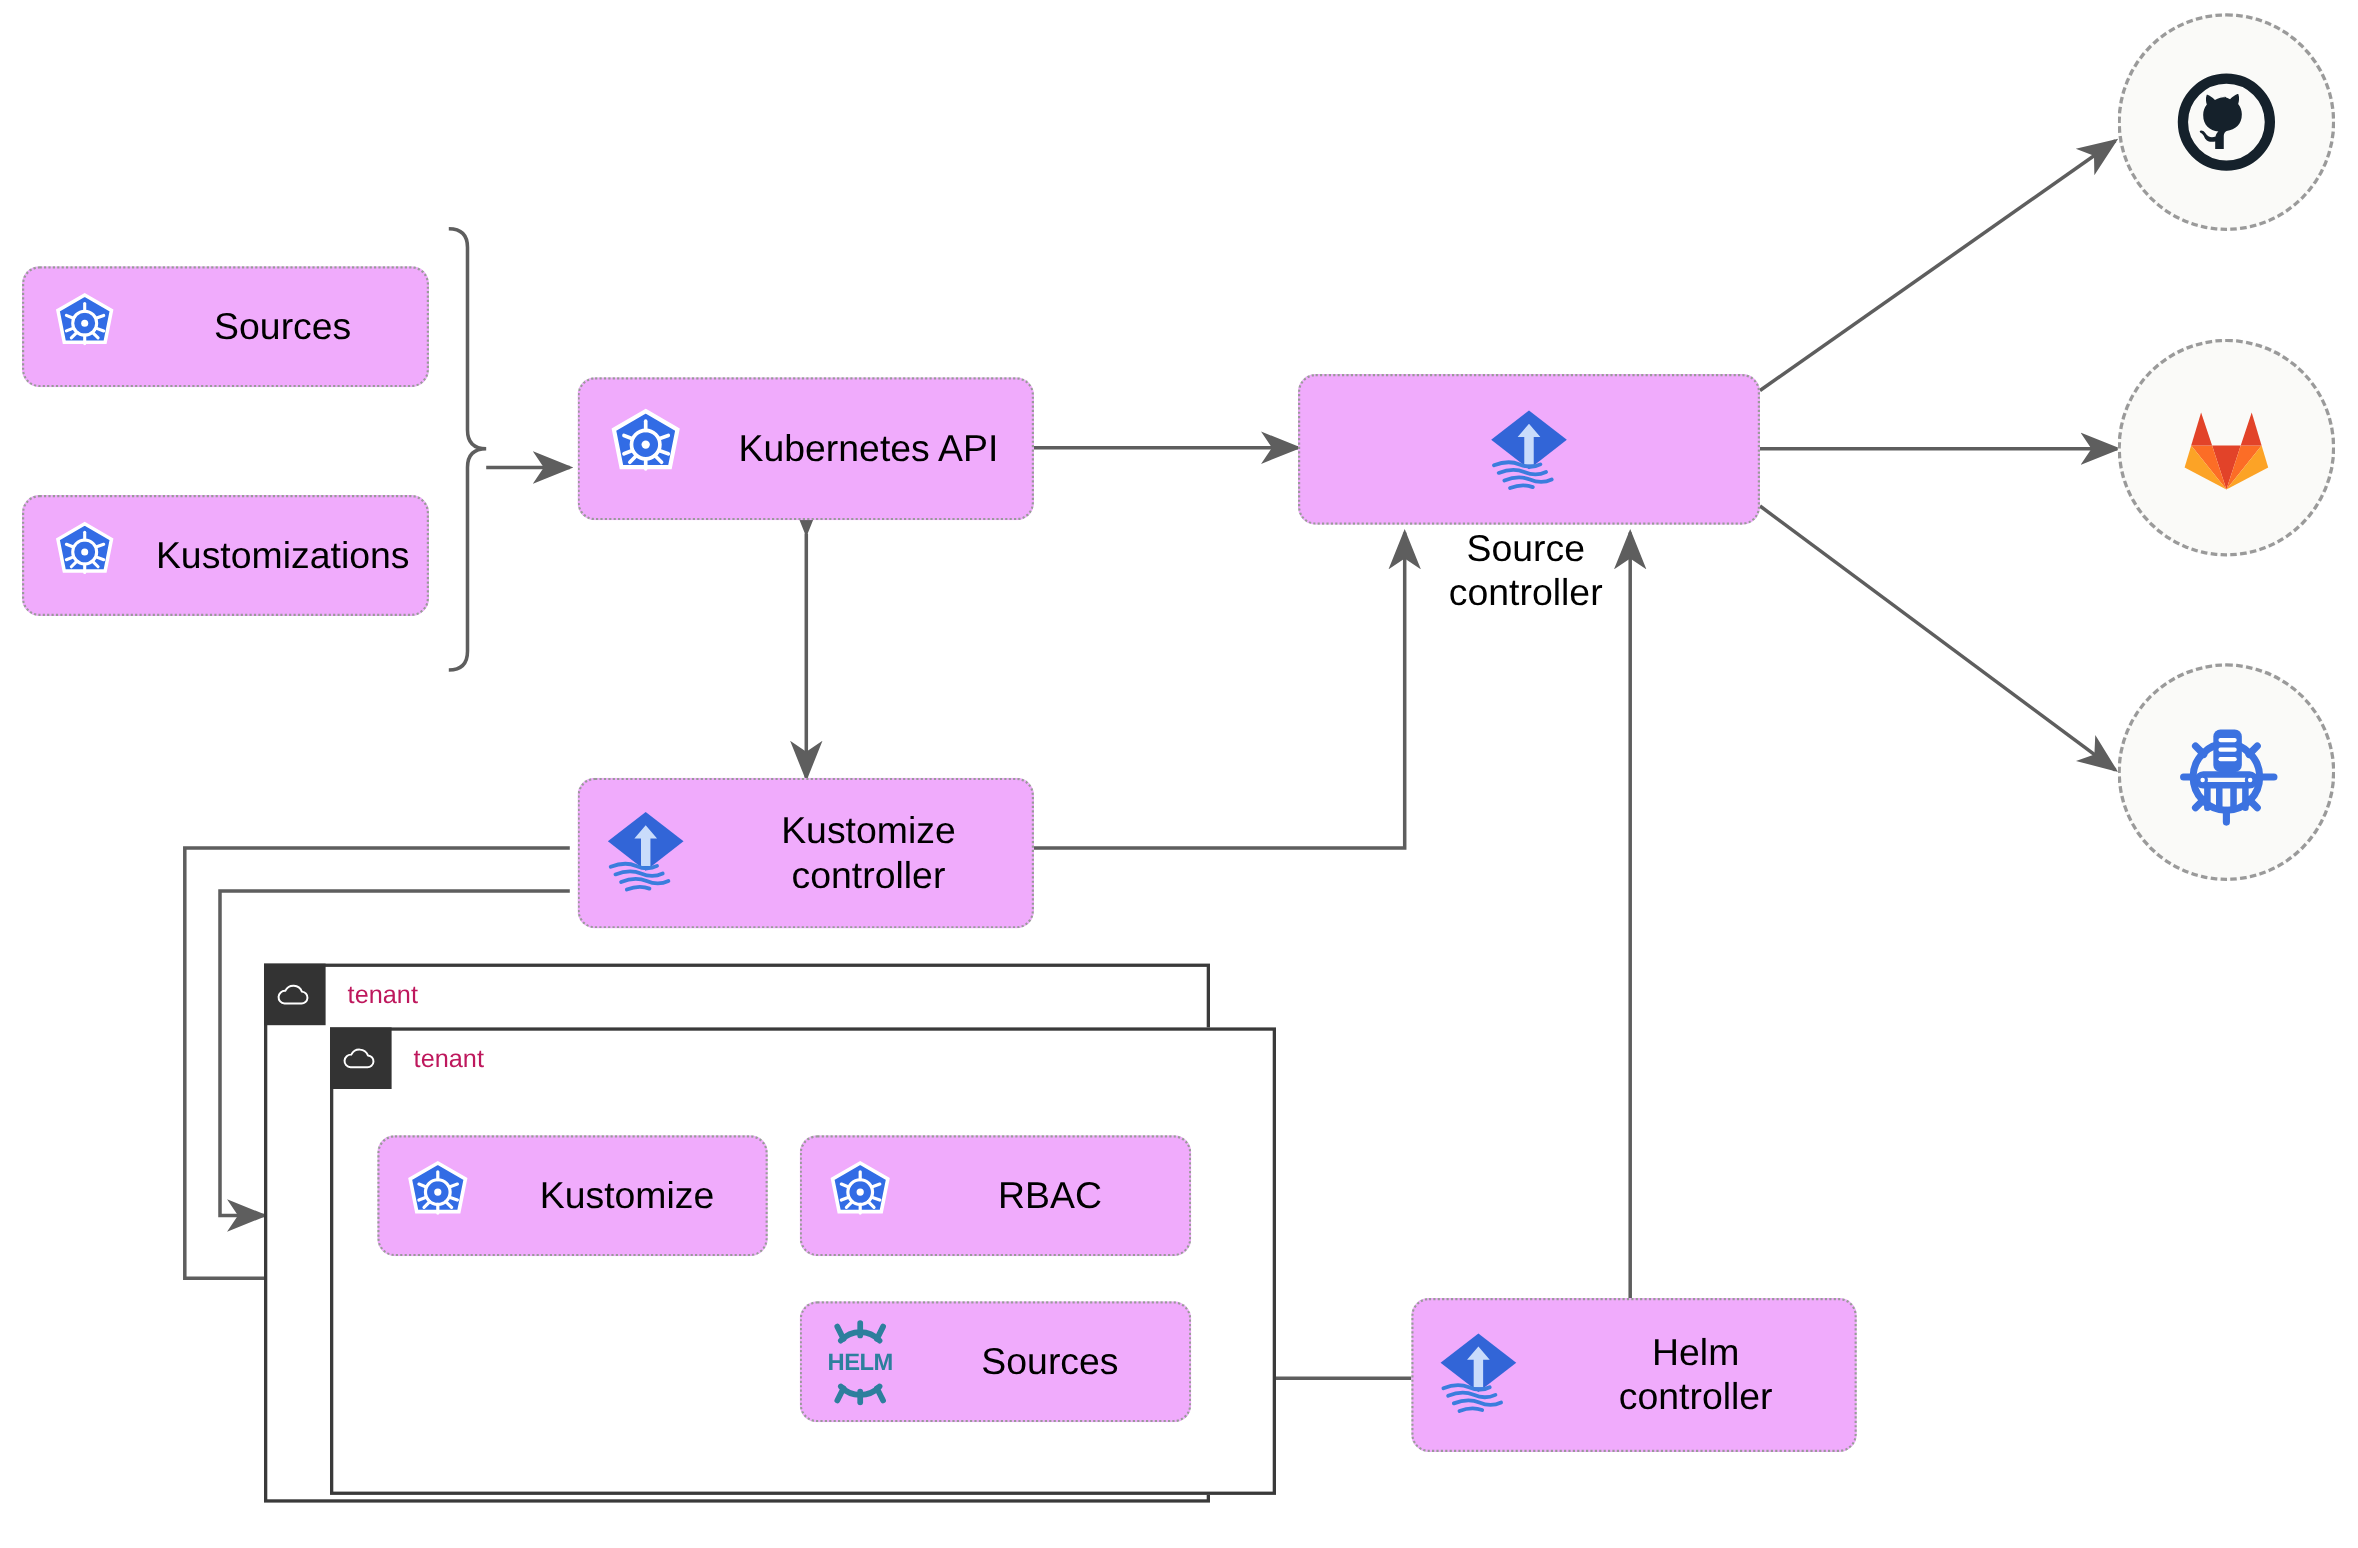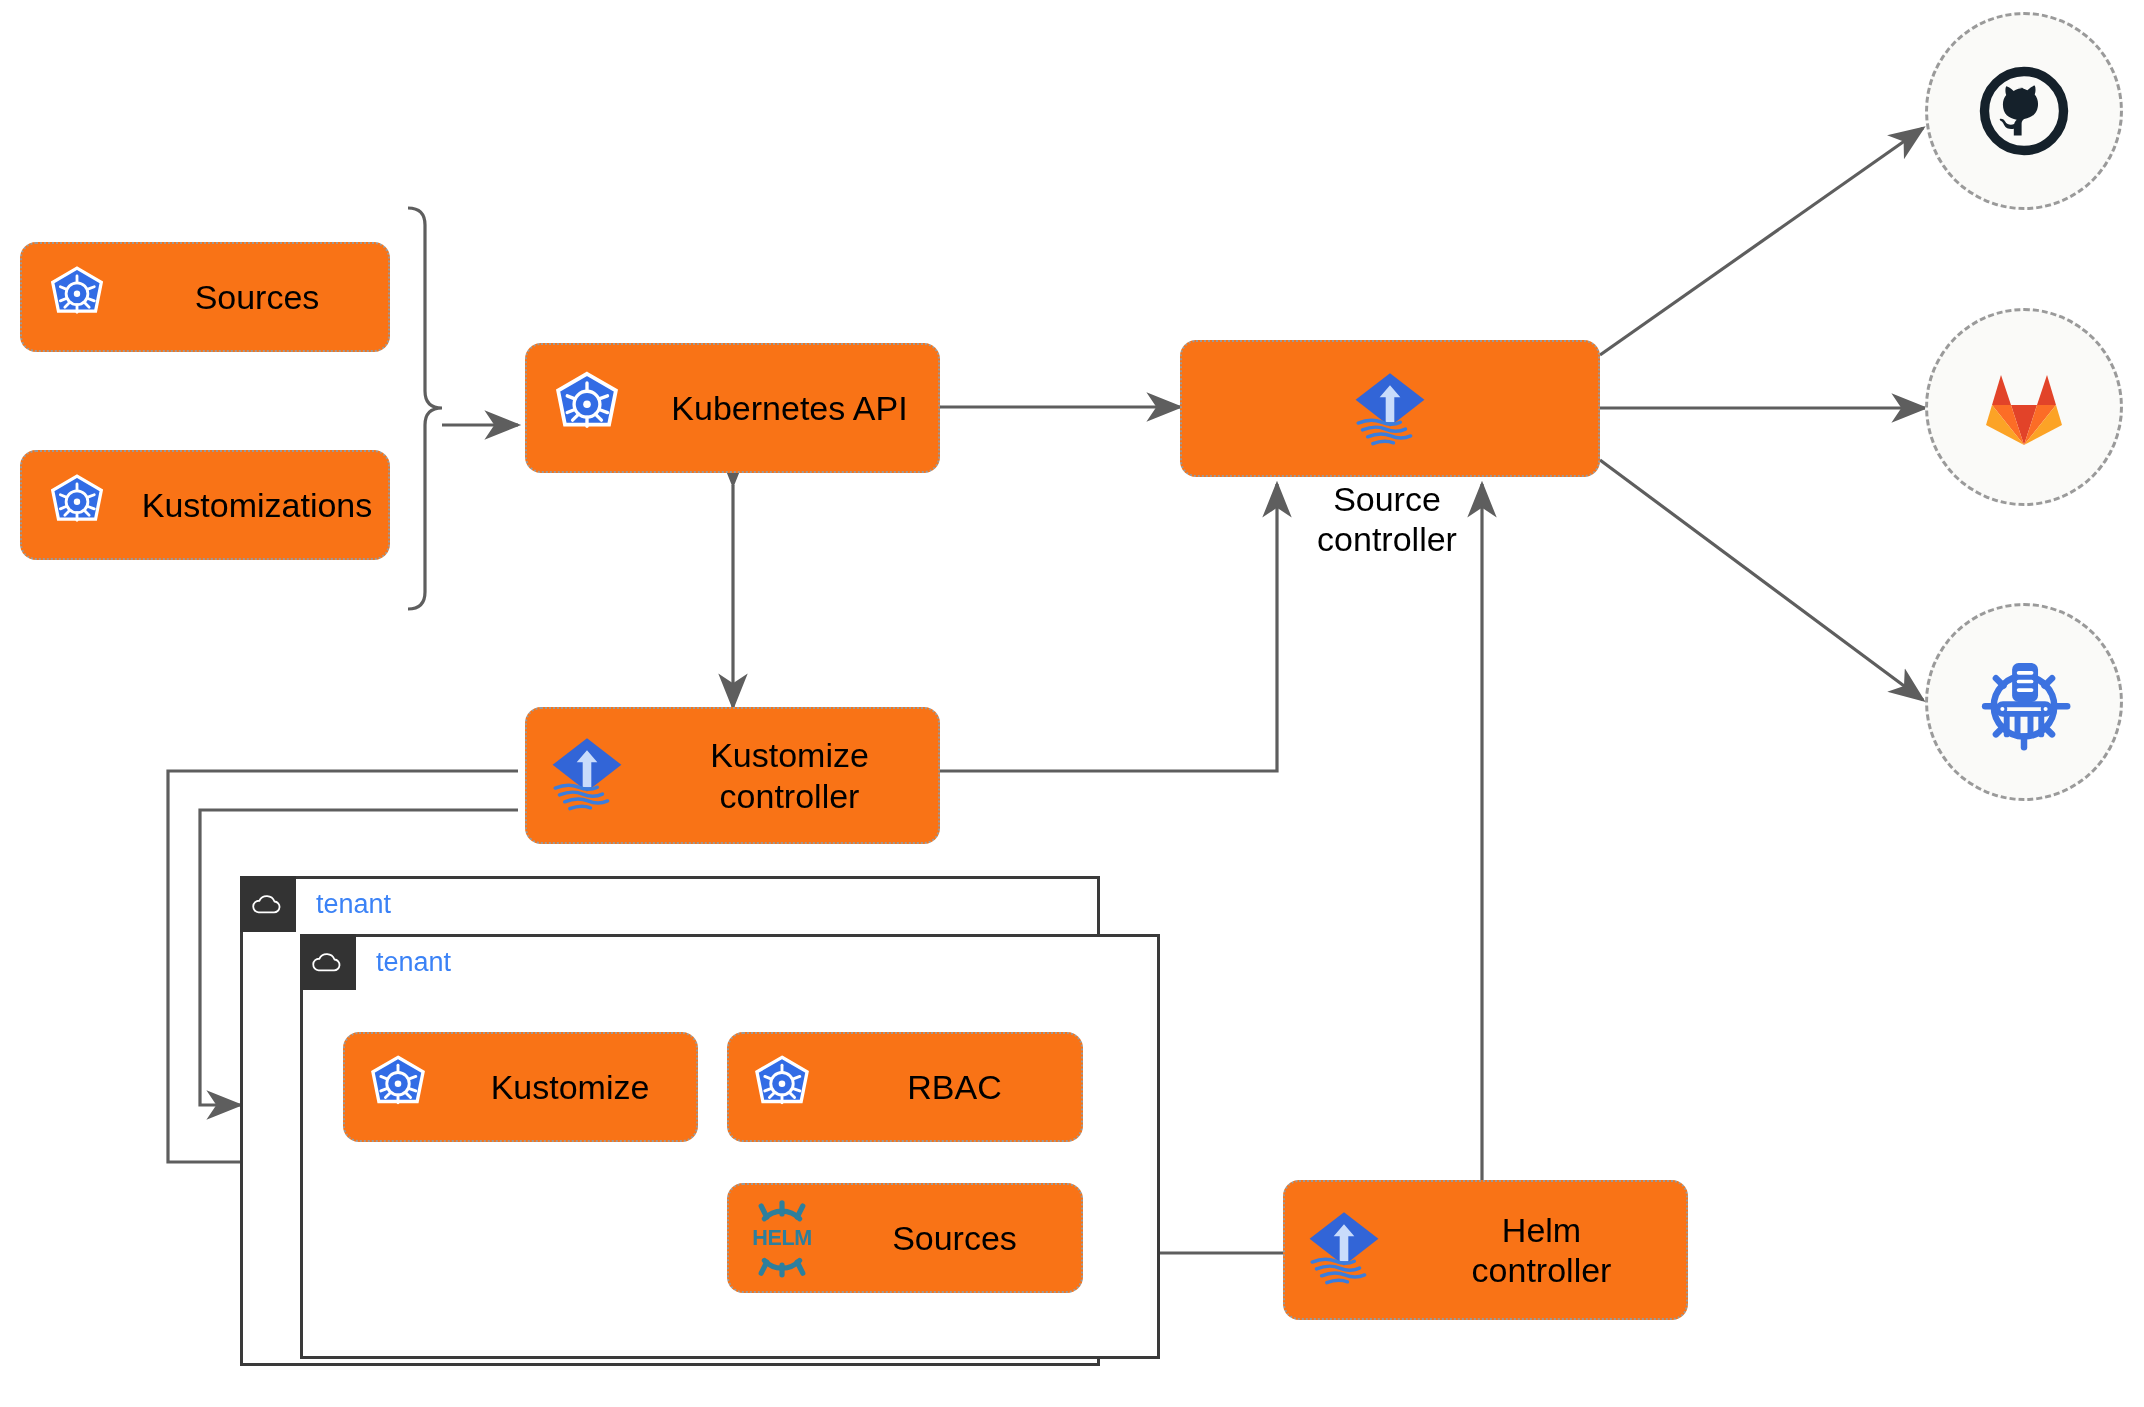--- a/index.html
+++ b/index.html
@@ -2,21 +2,21 @@
 <html><head>
 <meta charset="utf-8">
 <style>
   html,body{margin:0;padding:0;background:#ffffff;}
   body{font-family:"Liberation Sans","DejaVu Sans",sans-serif;}
   #canvas{position:relative;width:2144px;height:1407px;background:#fff;overflow:hidden;}
 
   
   .node{
     position:absolute;
-    background:#f97316;
+    background:#f0abfc;
     border:2.5px dotted #9a9a9a;
     border-radius:16px;
     display:flex;
     align-items:center;
     box-sizing:border-box;
   }
   .node .label{
     color:#000;
     font-size:34px;
     line-height:1.18;
@@ -53,22 +53,22 @@
     height:56px;
     display:flex;align-items:center;
   }
   .tenant-badge{
     width:56px;height:56px;
     background:#333333;
     display:flex;align-items:center;justify-content:center;
     flex:0 0 auto;
   }
   .tenant-name{
-    color:#3b82f6;
-    font-size:27px;
+    color:#be185d;
+    font-size:23px;
     padding-left:20px;
     white-space:nowrap;
     text-align:center;
   }
 
   
   #wires{position:absolute;left:0;top:0;width:2144px;height:1407px;pointer-events:none;}
   .wire{stroke:#5e5e5e;stroke-width:3.2;fill:none;}
   .brace{stroke:#5e5e5e;stroke-width:3.2;fill:none;}
 

